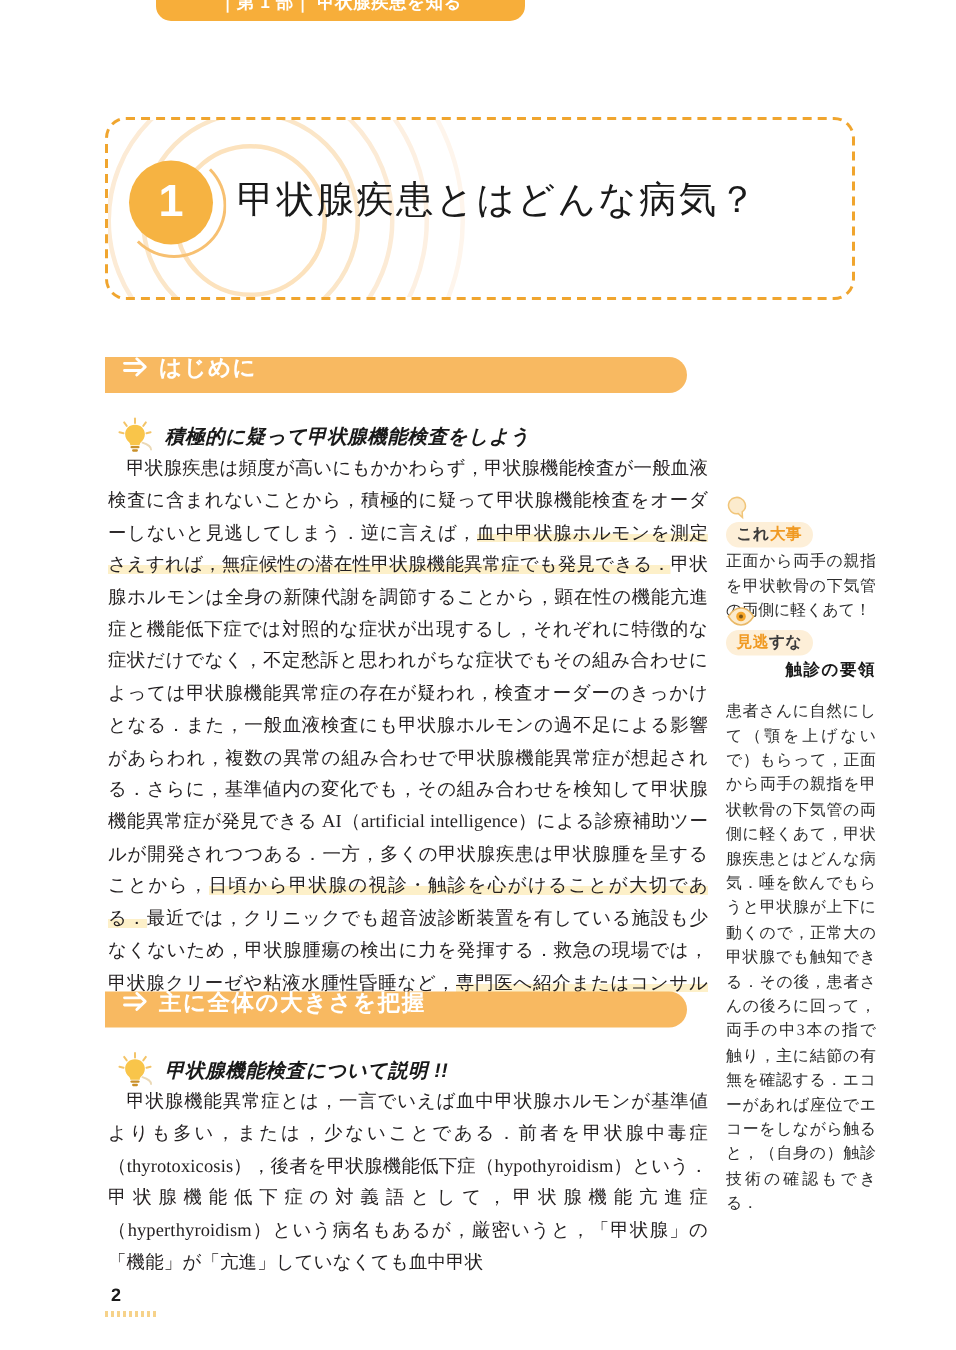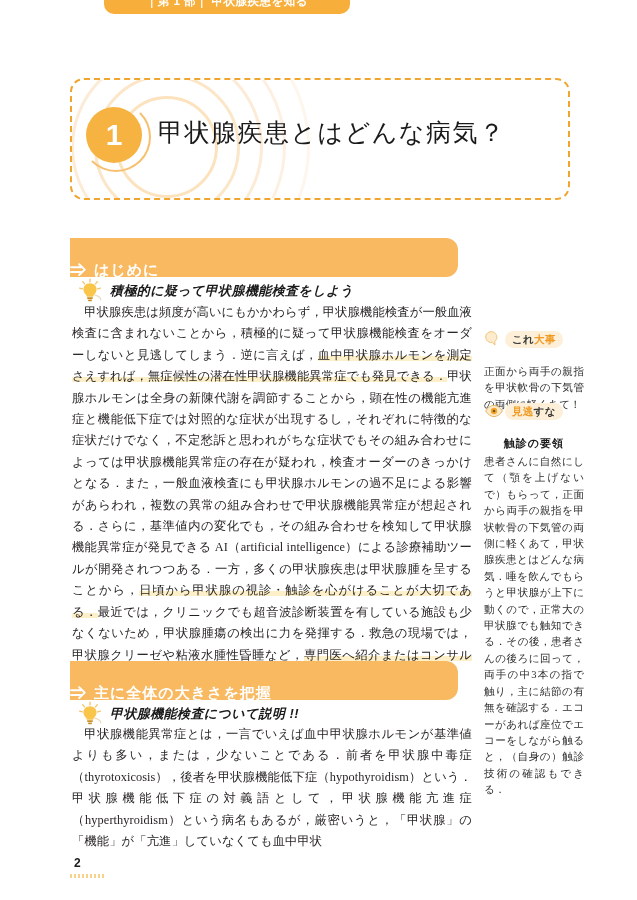--- a/index.html
+++ b/index.html
@@ -117,27 +117,27 @@
     color: #1a1a1a;
     z-index: 3;
     white-space: nowrap;
   }
 
   
   .section-bar {
     position: absolute;
     left: 70px;
     width: 388px;
-    height: 39px;
+    height: 24px;
     background: #F8B961;
     border-radius: 0 12px 12px 0;
     display: flex;
-    align-items: flex-end;
+    align-items: flex-start;
     box-sizing: border-box;
-    padding-left: 0;
+    padding-left: 12px;
   }
   .section-bar .arrow-icon {
     width: 17px;
     height: 14px;
     margin-right: 7px;
     flex: none;
     display: block;
   }
   .section-bar .section-title {
     font-family: "Liberation Sans", sans-serif;
@@ -188,45 +188,46 @@
 
   
   .margin-col {
     position: absolute;
     left: 484px;
     width: 100px;
   }
   .note { position: absolute; width: 100px; }
   .note-head {
     display: flex;
-    align-items: flex-end;
-    margin-bottom: 16px;
+    align-items: flex-start;
+    margin-bottom: 2px;
+    flex-direction: column;
   }
   .note-head .note-icon { width: 20px; height: 18px; flex: none; margin-right: 1px; }
   .note-pill {
     background: #FDEFD8;
     border-radius: 9px;
     padding: 1px 7px 2px 7px;
     font-family: "Liberation Sans", sans-serif;
     font-size: 10.5px;
     font-weight: bold;
     color: #3b3b3b;
     letter-spacing: 0.3px;
     white-space: nowrap;
     line-height: 1.35;
   }
   .note-pill .accent { color: #F09A23; }
   .note-subtitle {
     font-family: "Liberation Sans", sans-serif;
     font-size: 11px;
     font-weight: bold;
     color: #1a1a1a;
-    text-align: center;
+    text-align: right;
     letter-spacing: 1px;
-    margin: 1px 0 3px 0;
+    margin: 1px 0 13px 0;
   }
   .note-body {
     font-size: 10.6px;
     line-height: 16.4px;
     color: #2c2c2c;
     text-align: justify;
     text-justify: inter-character;
   }
 
   

